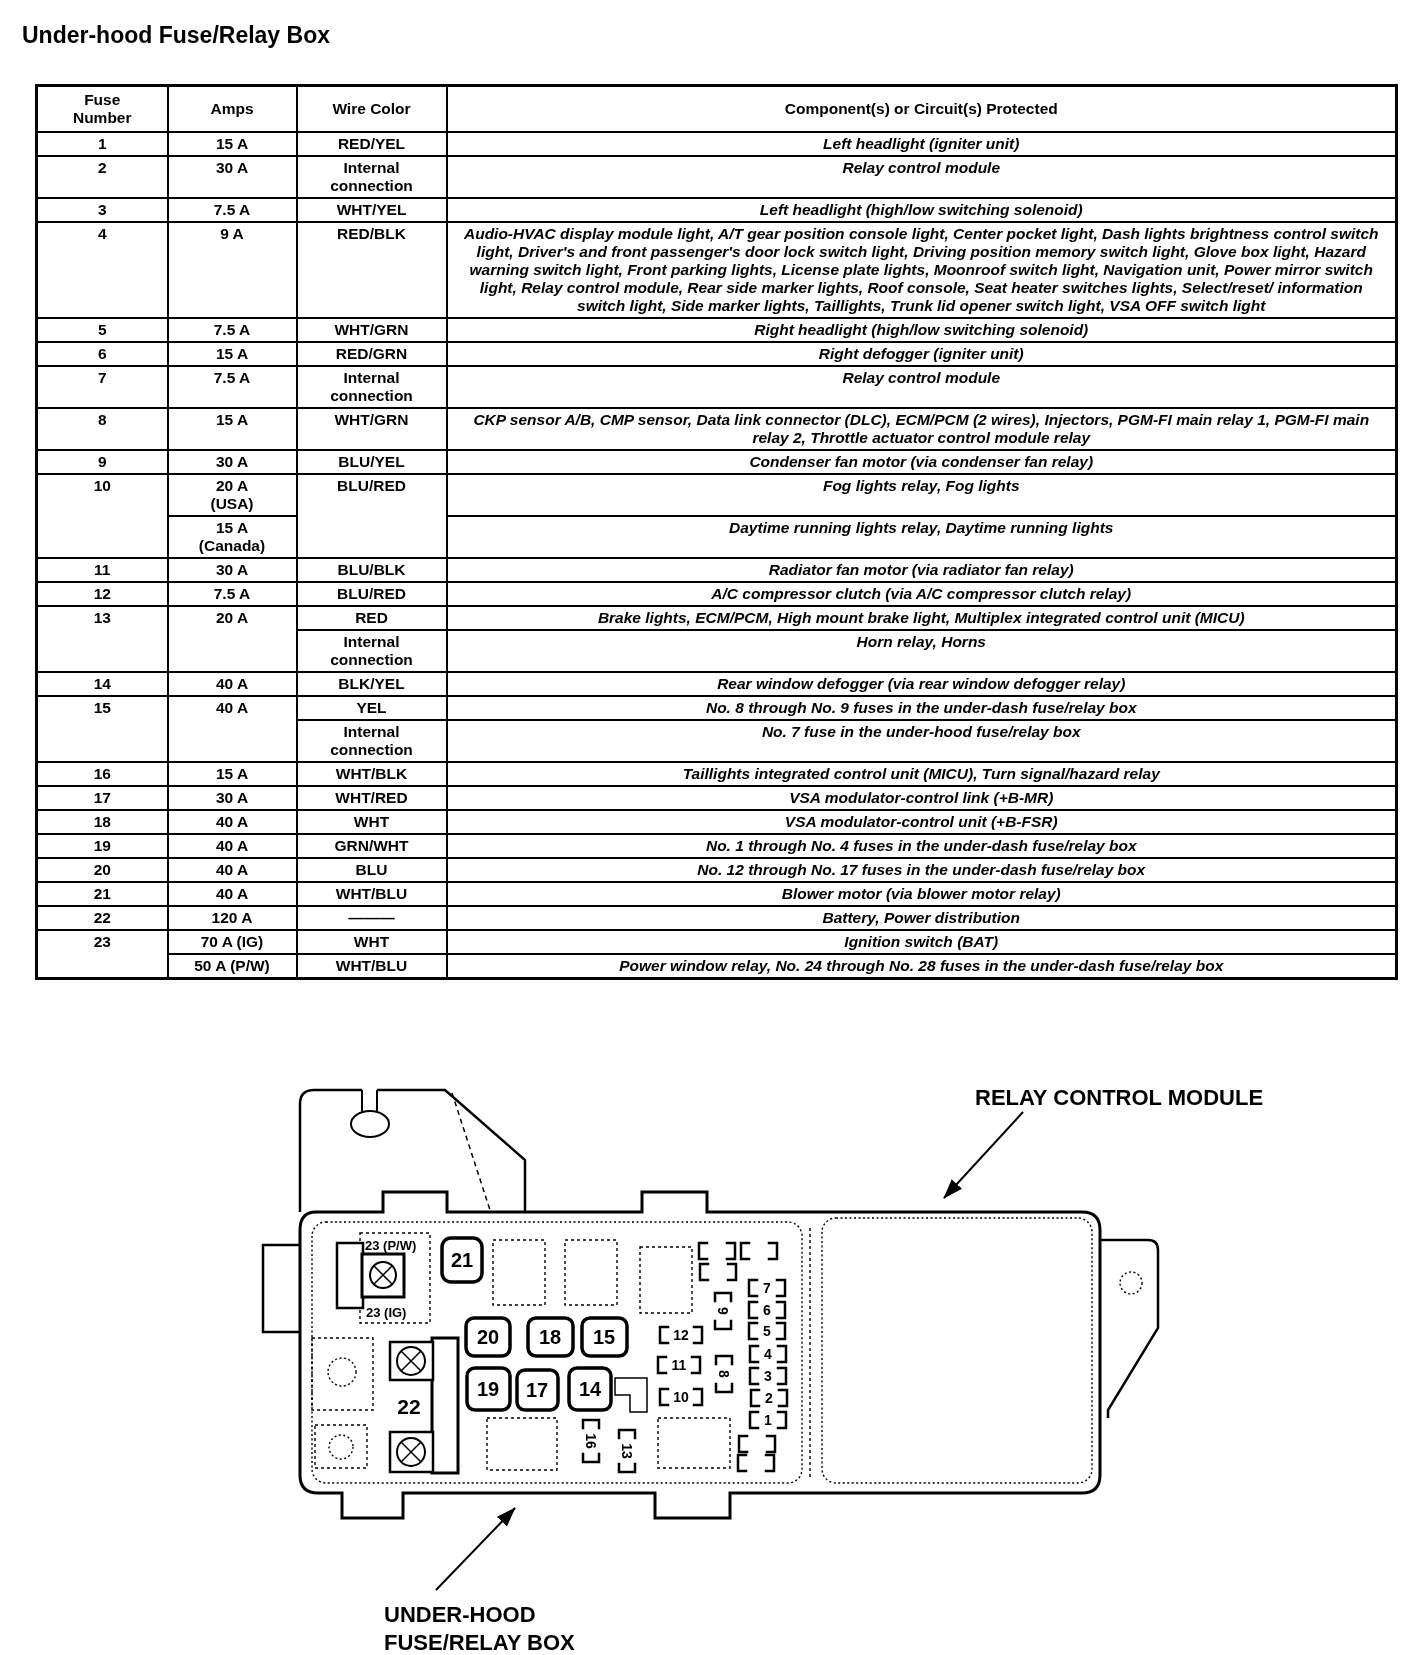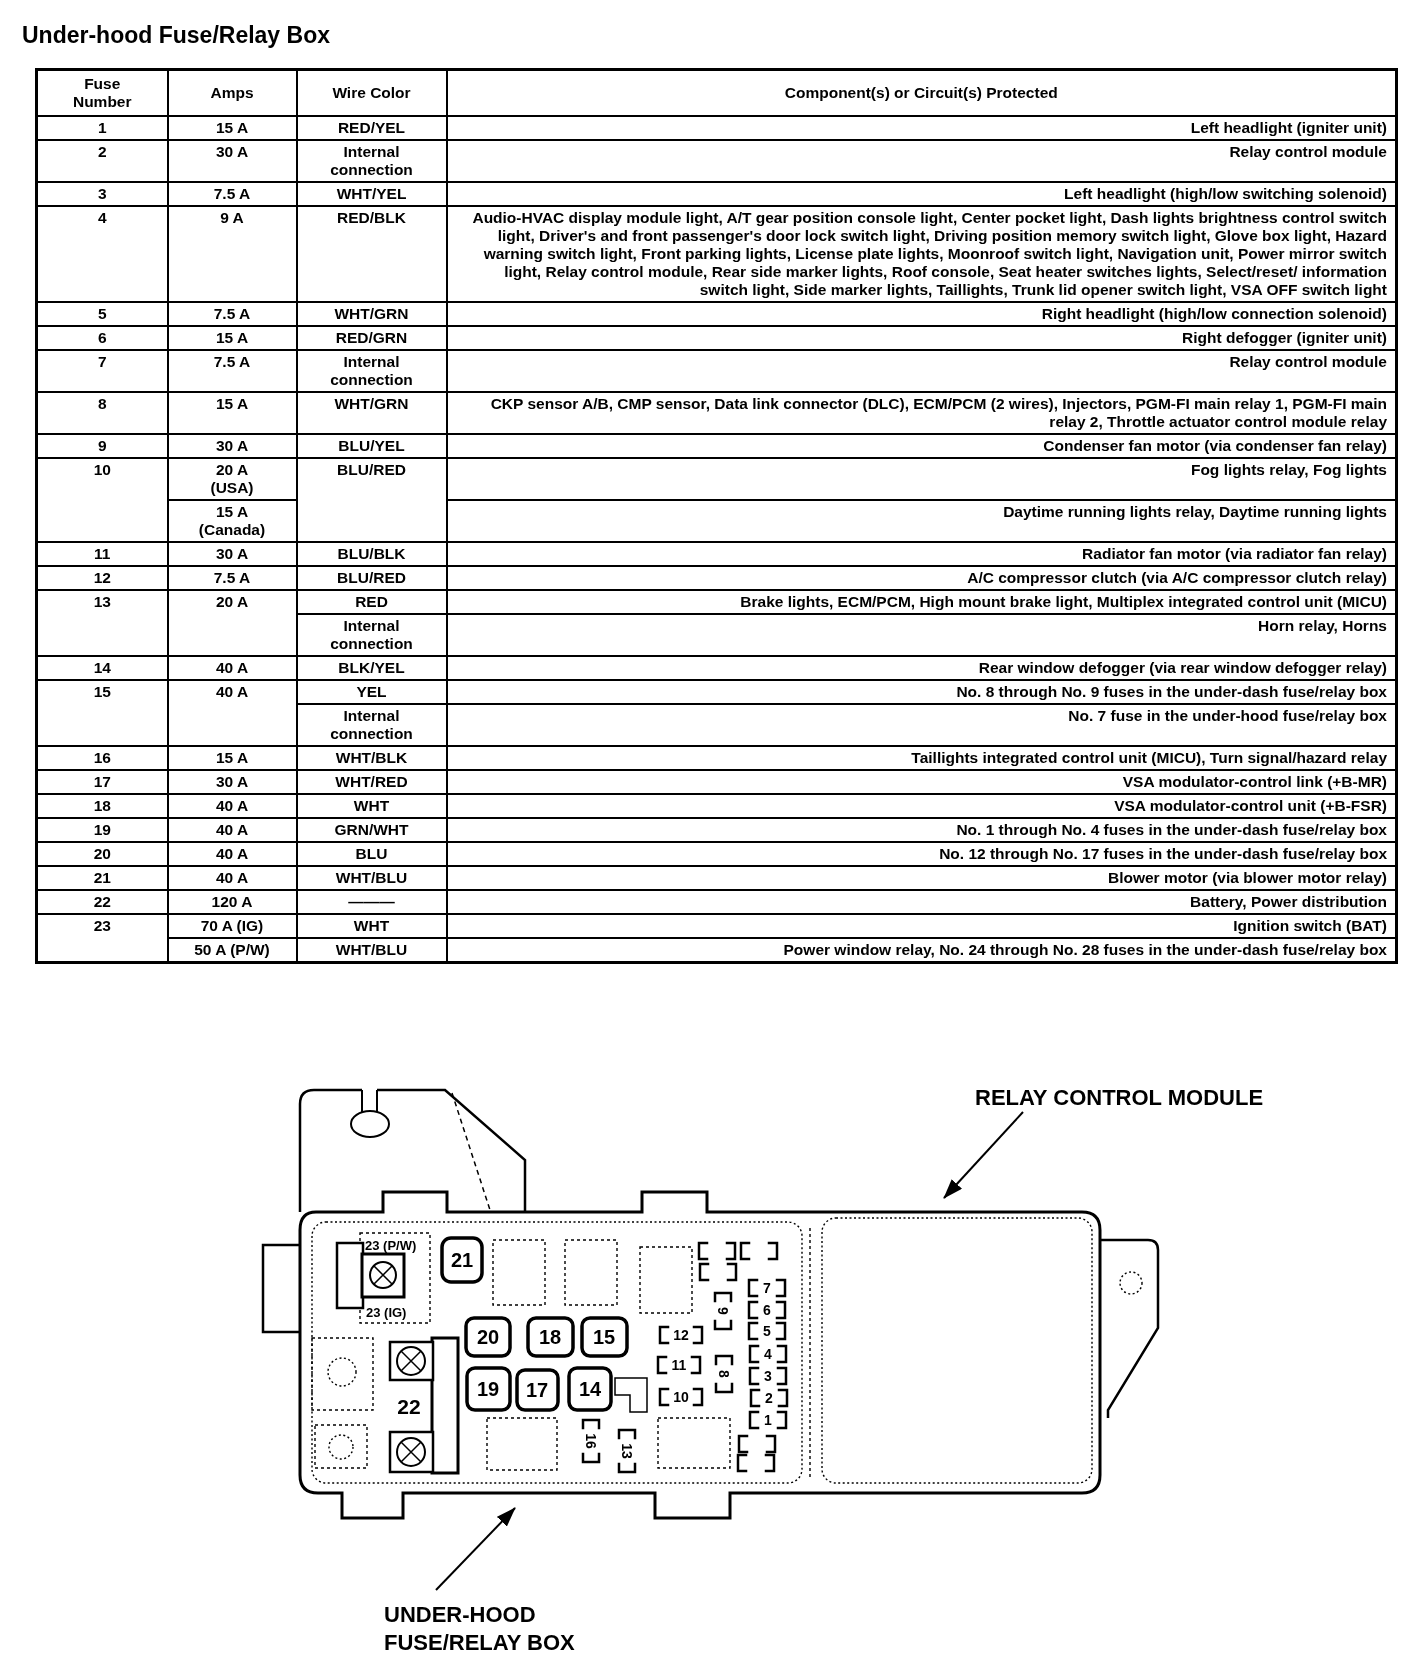--- a/index.html
+++ b/index.html
@@ -1,25 +1,25 @@
 <!DOCTYPE html>
 <html><head>
 <meta charset="utf-8">
 <style>
   html,body{margin:0;padding:0;background:#fff;}
   .page{position:relative;width:1428px;height:1655px;background:#fff;color:#000;
         font-family:"Liberation Sans",sans-serif;overflow:hidden;padding-left:16px;}
   .title{position:absolute;left:22px;top:22px;font-size:23px;font-weight:700;margin:0;}
-  table.fuse{position:absolute;left:35px;top:68px;width:1360px;border-collapse:collapse;
+  table.fuse{position:absolute;left:35px;top:84px;width:1360px;border-collapse:collapse;
         table-layout:fixed;border:3px solid #000;}
   table.fuse th,table.fuse td{border:2px solid #000;font-size:15.5px;line-height:18px;
         font-weight:700;padding:2px 8px;white-space:pre-line;vertical-align:top;
         text-align:center;overflow:hidden;}
   table.fuse th{vertical-align:middle;padding:4px 4px;}
-  table.fuse td.l{text-align:right;}
+  table.fuse td.l{text-align:center;font-style:italic;}
   svg.diag{position:absolute;left:0;top:1060px;}
   .ol{stroke:#000;fill:none;}
   .sw3{stroke-width:3;} .sw25{stroke-width:2.5;} .sw2{stroke-width:2;} .sw15{stroke-width:1.5;}
   .dash{stroke:#000;fill:none;stroke-width:1.4;stroke-dasharray:3 3;}
   .dot{stroke:#000;fill:none;stroke-width:1.4;stroke-dasharray:2 2.5;}
   .mf rect{stroke:#000;stroke-width:3.5;fill:#fff;}
   .mf text{font:700 20px "Liberation Sans",sans-serif;fill:#000;}
   .sf path{stroke:#000;stroke-width:2.5;fill:none;stroke-linecap:square;}
   .sf text{font:700 14px "Liberation Sans",sans-serif;fill:#000;}
   .lbl{font:700 22px "Liberation Sans",sans-serif;fill:#000;}
@@ -72,21 +72,21 @@
         <tr>
           <td>4</td>
           <td>9 A</td>
           <td>RED/BLK</td>
           <td class="l">Audio-HVAC display module light, A/T gear position console light, Center pocket light, Dash lights brightness control switch light, Driver's and front passenger's door lock switch light, Driving position memory switch light, Glove box light, Hazard warning switch light, Front parking lights, License plate lights, Moonroof switch light, Navigation unit, Power mirror switch light, Relay control module, Rear side marker lights, Roof console, Seat heater switches lights, Select/reset/ information switch light, Side marker lights, Taillights, Trunk lid opener switch light, VSA OFF switch light</td>
         </tr>
         <tr>
           <td>5</td>
           <td>7.5 A</td>
           <td>WHT/GRN</td>
-          <td class="l">Right headlight (high/low connection solenoid)</td>
+          <td class="l">Right headlight (high/low switching solenoid)</td>
         </tr>
         <tr>
           <td>6</td>
           <td>15 A</td>
           <td>RED/GRN</td>
           <td class="l">Right defogger (igniter unit)</td>
         </tr>
         <tr>
           <td>7</td>
           <td>7.5 A</td>

